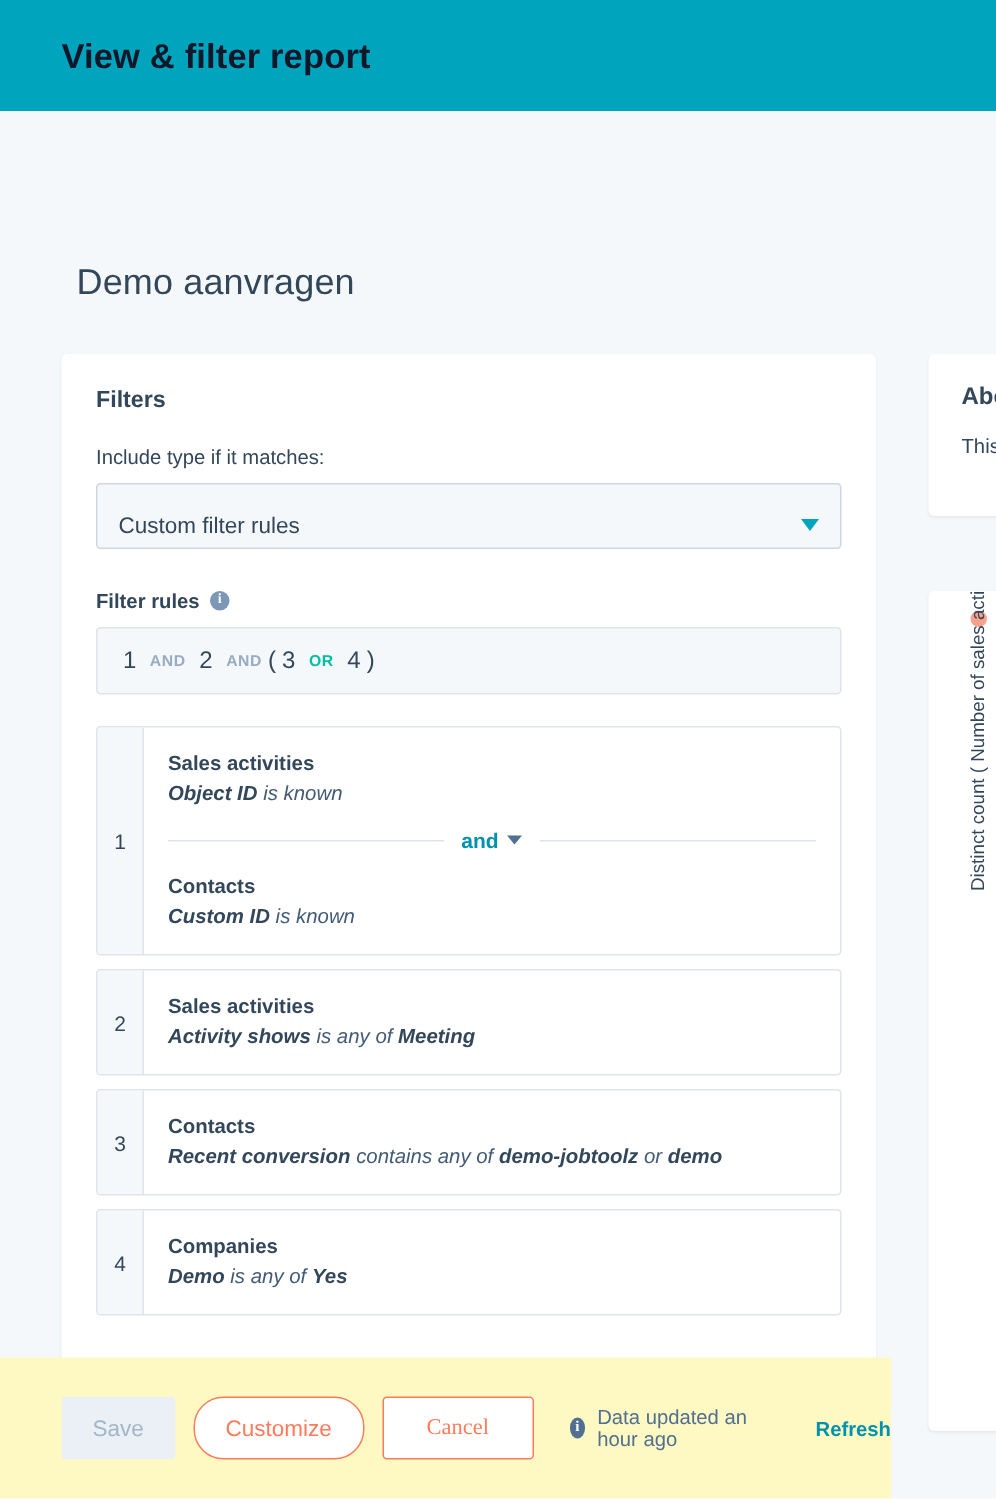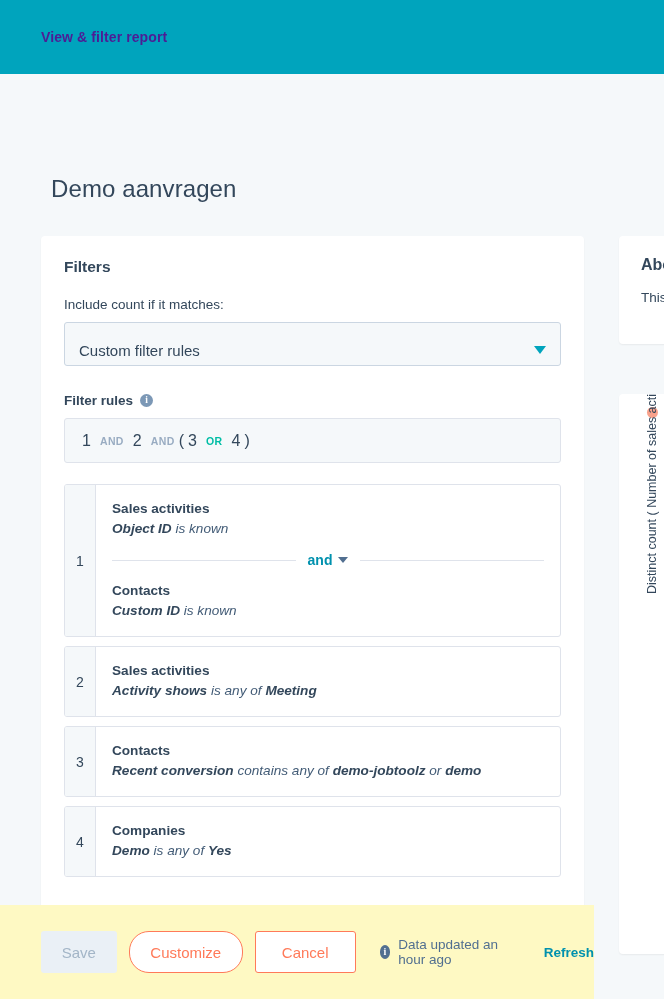--- a/index.html
+++ b/index.html
@@ -17,22 +17,22 @@
 
   
   .topbar {
     height: 74px;
     background: #00A4BD;
     display: flex;
     align-items: center;
     padding: 0 0 0 41px;
   }
   .topbar-title {
-    color: #4c1d95;
-    font-size: 14px;
+    color: #0f172a;
+    font-size: 23px;
     font-weight: bold;
     letter-spacing: 0.1px;
   }
 
   
   .page {
     position: relative;
     height: 925px;
     background: #F5F8FA;
   }
@@ -317,21 +317,21 @@
     background: #EAF0F6;
     color: #A3B5C7;
     cursor: default;
   }
   .btn-outline {
     background: #FFFFFF;
     border: 1.5px solid #FF7A59;
     color: #FF7A59;
   }
   .btn-customize { width: 136px; border-radius: 20px; }
-  .btn-cancel { width: 120px; }
+  .btn-cancel { width: 120px; font-family: Liberation Serif, serif; }
 
   .footer-status {
     display: flex;
     align-items: center;
     gap: 8px;
     margin-left: 12px;
   }
   .status-icon {
     width: 14px; height: 14px;
     border-radius: 50%;
@@ -366,21 +366,21 @@
 </div>
 
 <div class="page">
 
   <div class="page-title">Demo aanvragen</div>
 
   <div class="main-card">
 
     <div class="section-title">Filters</div>
 
-    <div class="field-label">Include count if it matches:</div>
+    <div class="field-label">Include type if it matches:</div>
 
     <div class="select-box">
       <span class="select-value">Custom filter rules</span>
       <span class="caret-teal"></span>
     </div>
 
     <div class="label-row">
       <span class="label-strong">Filter rules</span>
       <span class="info-icon">i</span>
     </div>

